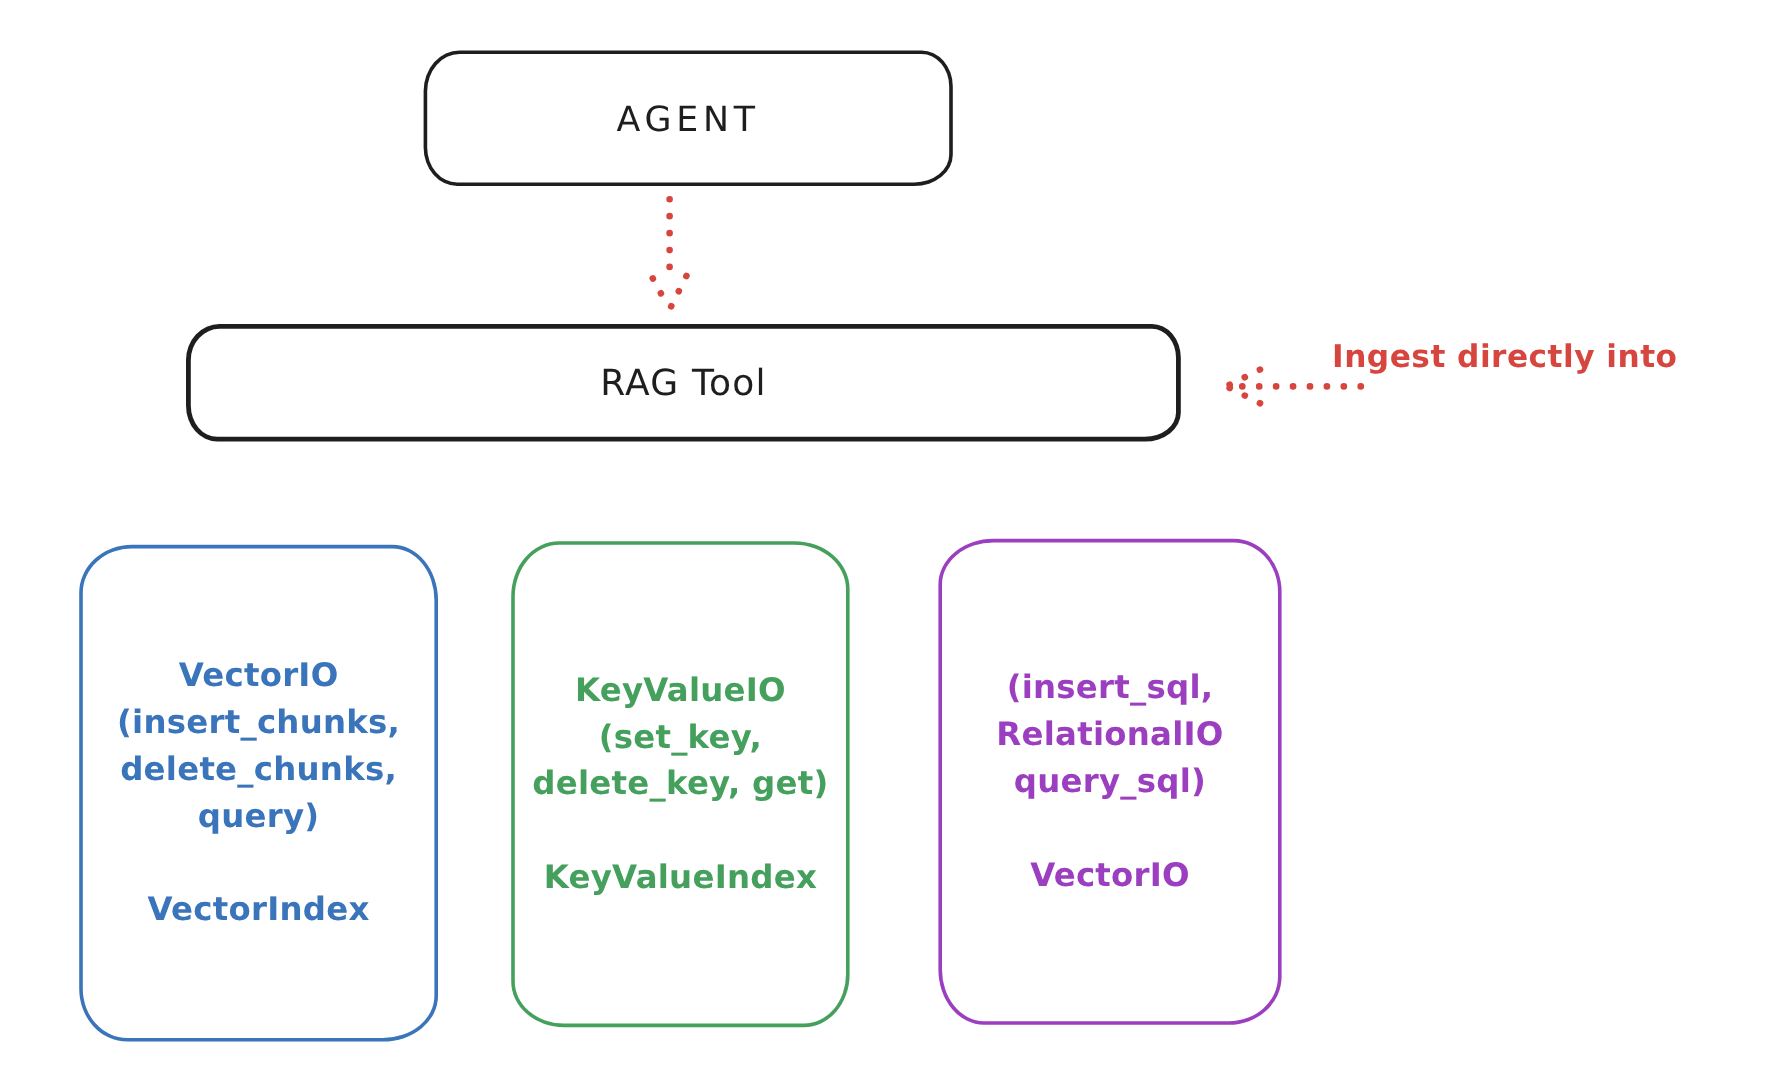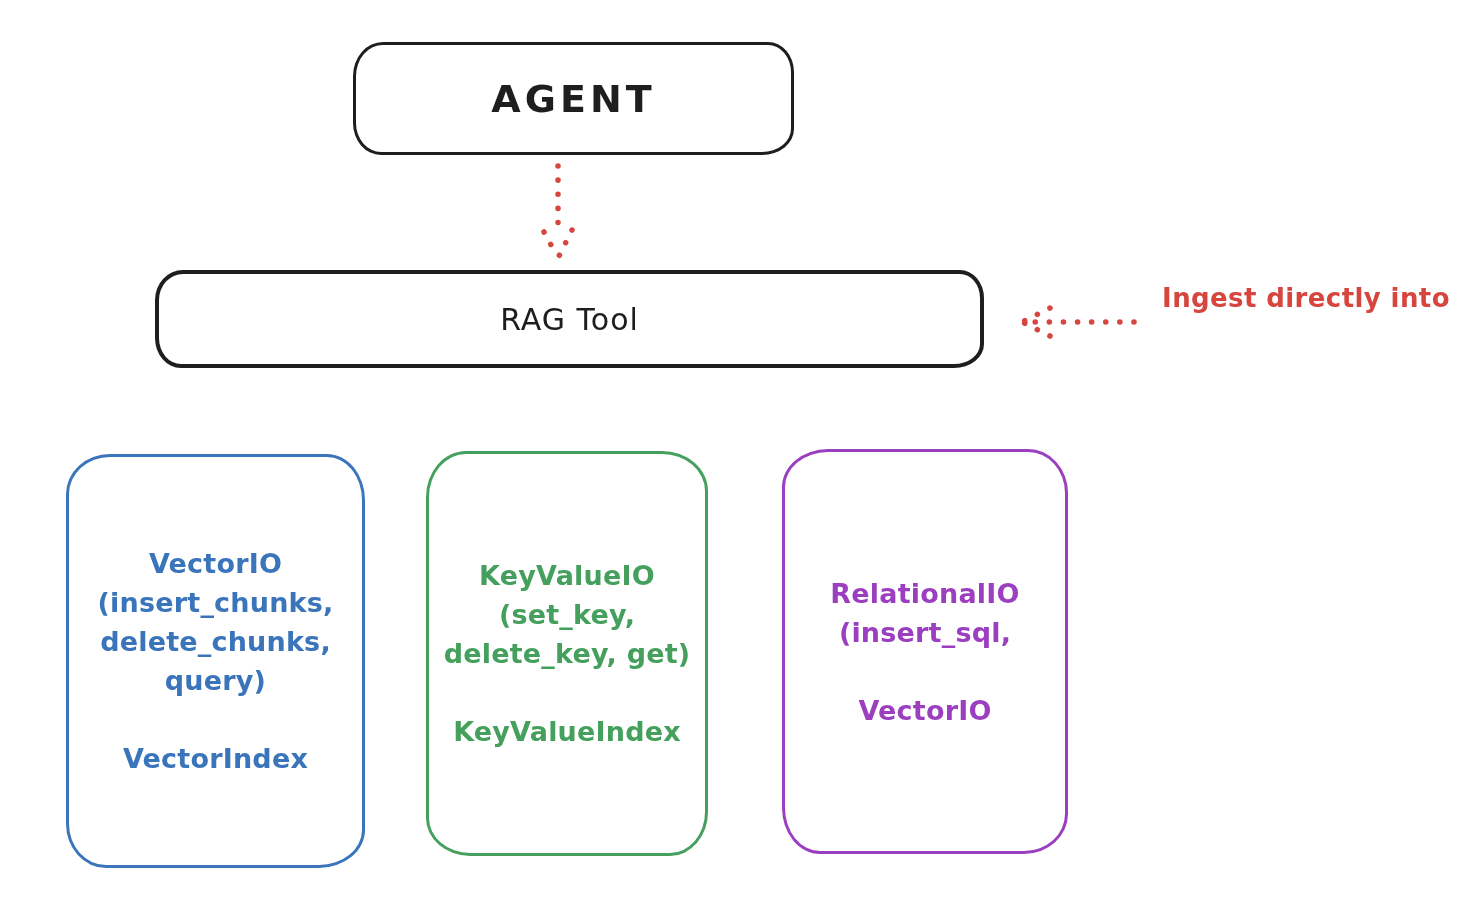--- a/index.html
+++ b/index.html
@@ -28,21 +28,21 @@
     align-items: center;
     justify-content: center;
     text-align: center;
   }
   
   .agent-node {
     left: 353px; top: 42px; width: 441px; height: 113px;
     border: 3.5px solid var(--ink);
     border-radius: 30px 26px 32px 28px / 34px 30px 26px 32px;
     color: var(--ink);
-    font-size: 38px; font-weight: 700; letter-spacing: 4px;
+    font-size: 29px; font-weight: 400; letter-spacing: 4px;
   }
   .rag-node {
     left: 155px; top: 270px; width: 829px; height: 98px;
     border: 4px solid var(--ink);
     border-radius: 28px 24px 30px 26px / 30px 28px 24px 30px;
     color: var(--ink);
     font-size: 30px; font-weight: 400; letter-spacing: 1px;
   }
   
   .storage-node {
@@ -75,21 +75,21 @@
   .dotted {
     stroke: var(--red);
     stroke-width: 5.5;
     stroke-linecap: round;
     stroke-dasharray: 0.1 14;
     fill: none;
   }
   
   .annotation {
     position: absolute;
-    left: 1132px; top: 278px; width: 348px;
+    left: 1080px; top: 278px; width: 348px;
     color: var(--red);
     font-size: 26px; font-weight: 700; line-height: 40px;
     text-align: center;
     letter-spacing: 0.4px;
   }
 </style>
 </head>
 <body>
 
 <div class="canvas">
@@ -129,19 +129,20 @@
   <div class="node storage-node vector-node">
     <div>VectorIO</div>
     <div>(insert_chunks,</div>
     <div>delete_chunks,</div>
     <div>query)</div>
     <div class="line-spacer"></div>
     <div>VectorIndex</div>
   </div>
 
   <div class="node storage-node relational-node">
+    <div>(insert_sql,</div>
     <div>RelationalIO</div>
-    <div>(insert_sql,</div>
+    <div>query_sql)</div>
     <div class="line-spacer"></div>
     <div>VectorIO</div>
   </div>
 
 </div>
 
 </body></html>

